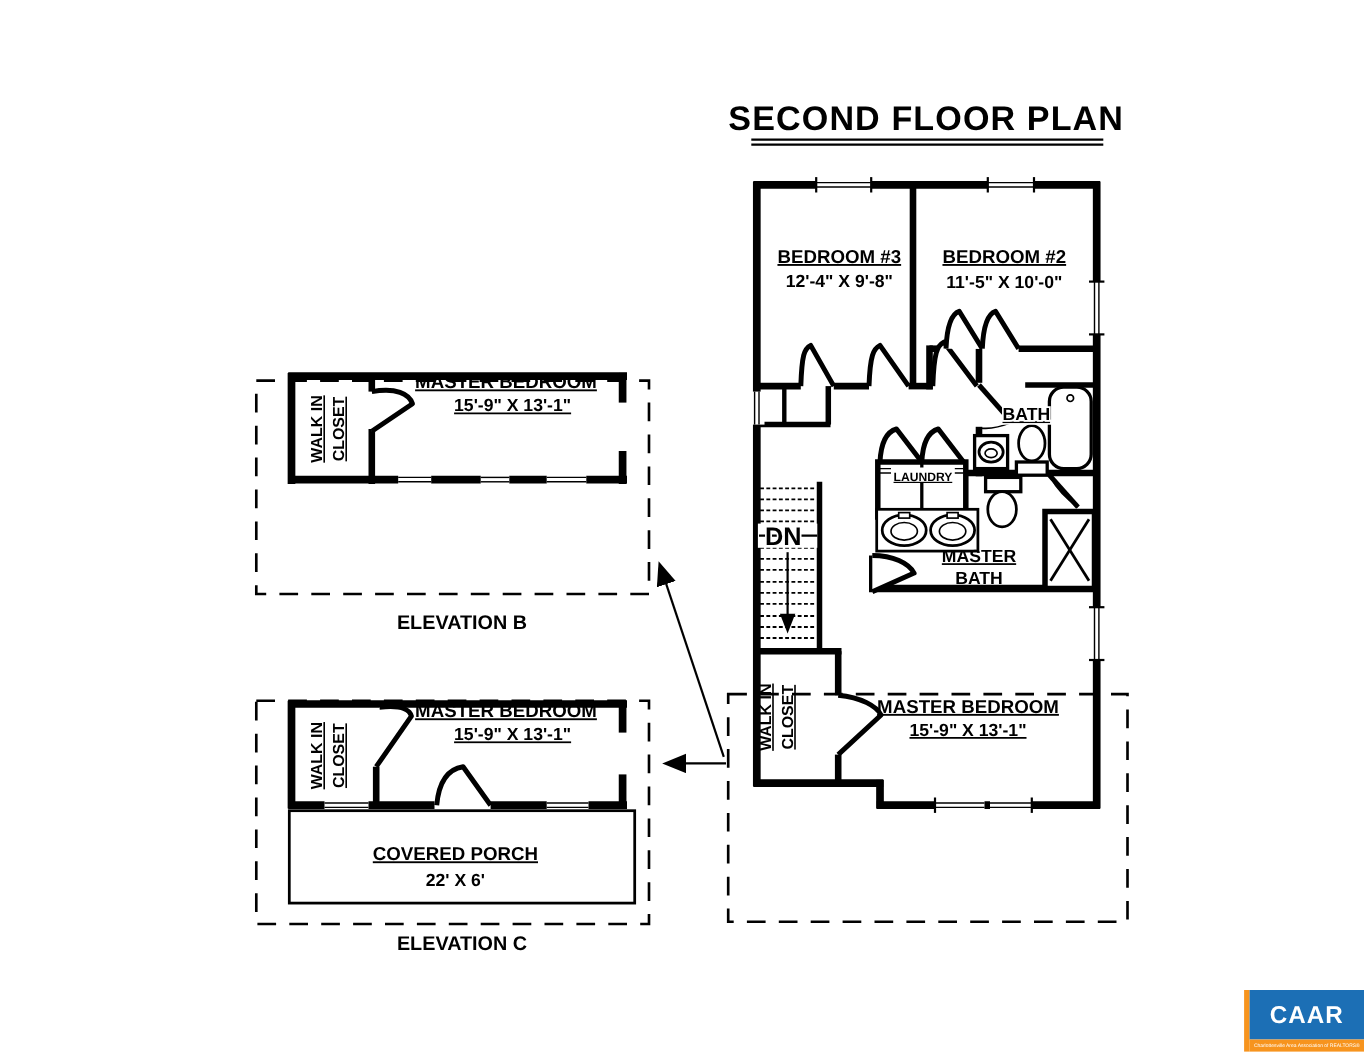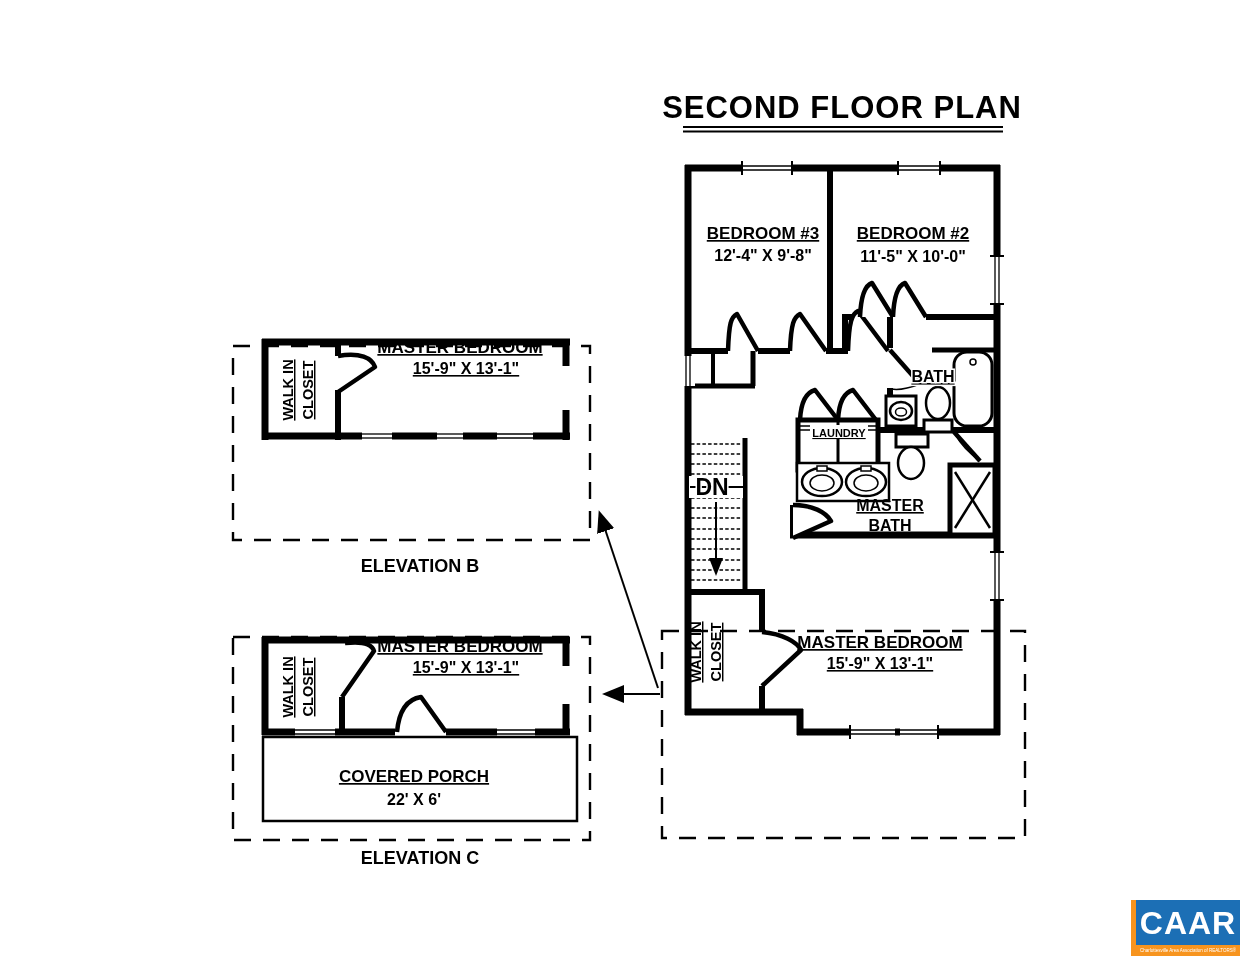--- a/index.html
+++ b/index.html
@@ -17,21 +17,21 @@
   .dash{stroke:#000;stroke-width:2.4;fill:none;stroke-dasharray:17 12;}
   .tread{stroke:#000;stroke-width:1.6;stroke-dasharray:3.5 2.2;}
   .winline{stroke:#000;stroke-width:1.3;}
   .wintick{stroke:#000;stroke-width:2;}
   .halo{paint-order:stroke;stroke:#fff;stroke-width:3px;}
   
   .logo{position:absolute;left:1131px;top:900px;width:109px;height:56px;display:flex;}
   .logo-left{width:5px;background:#F7941E;}
   .logo-main{flex:1;display:flex;flex-direction:column;}
   .logo-text{background:#1C6FB5;color:#fff;flex:1;display:flex;align-items:center;
-             justify-content:center;font-weight:bold;font-size:32px;letter-spacing:1px;
+             justify-content:center;font-weight:bold;font-size:22px;letter-spacing:1px;
              line-height:1;}
   .logo-strip{background:#F7941E;color:#fff;height:11px;font-size:4.5px;line-height:11px;
               text-align:center;white-space:nowrap;overflow:hidden;}
 </style>
 </head>
 <body>
 
 <div id="page">
 
 <svg width="1242" height="960" viewBox="0 0 1242 960">

